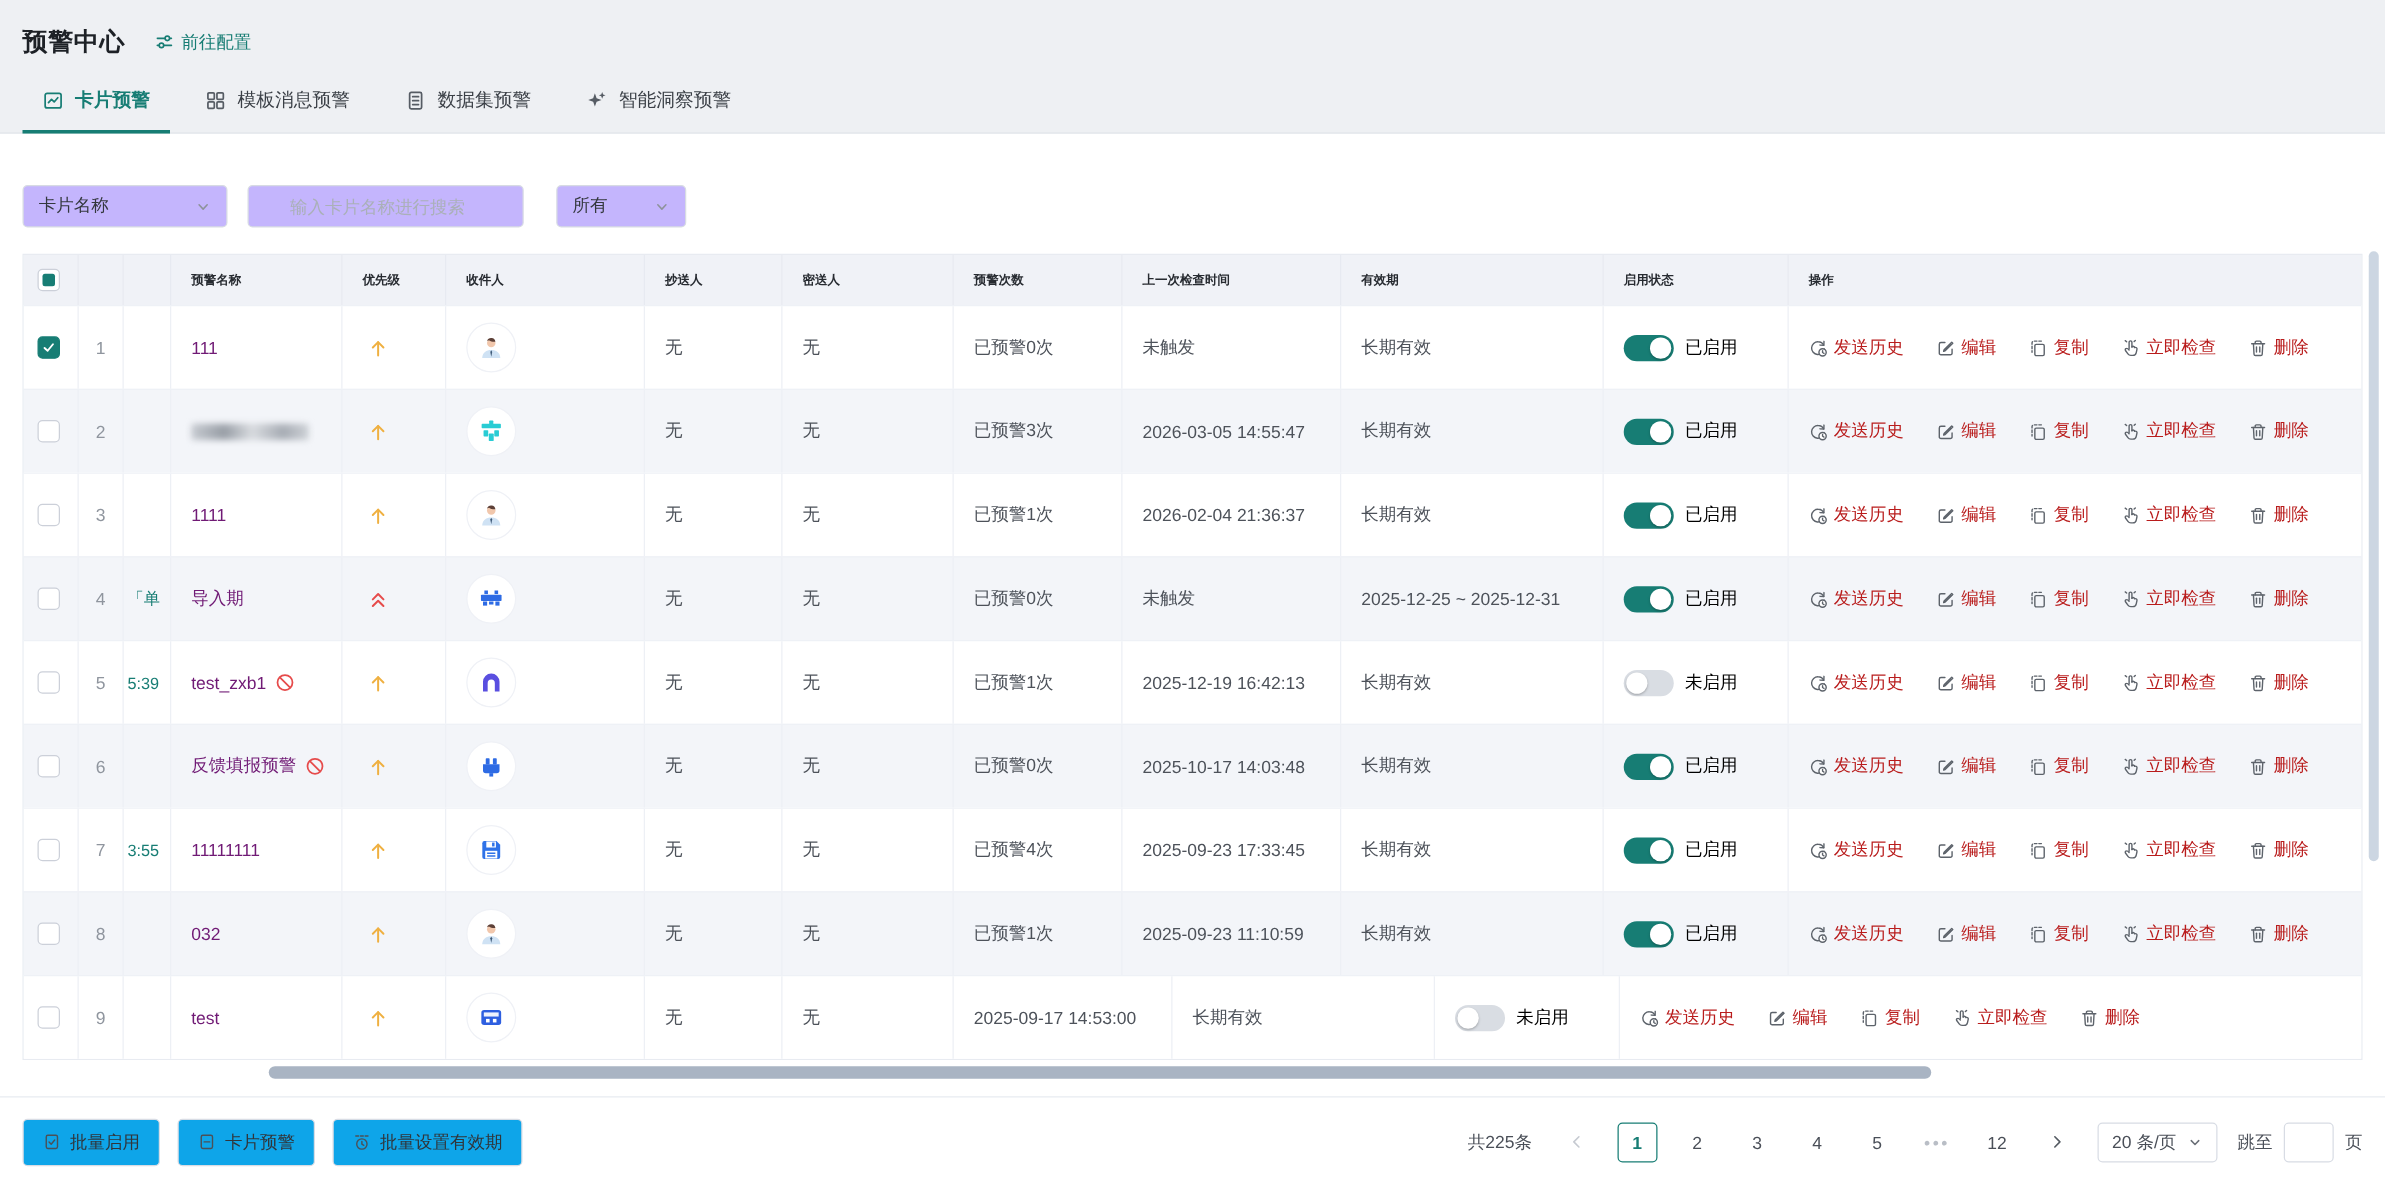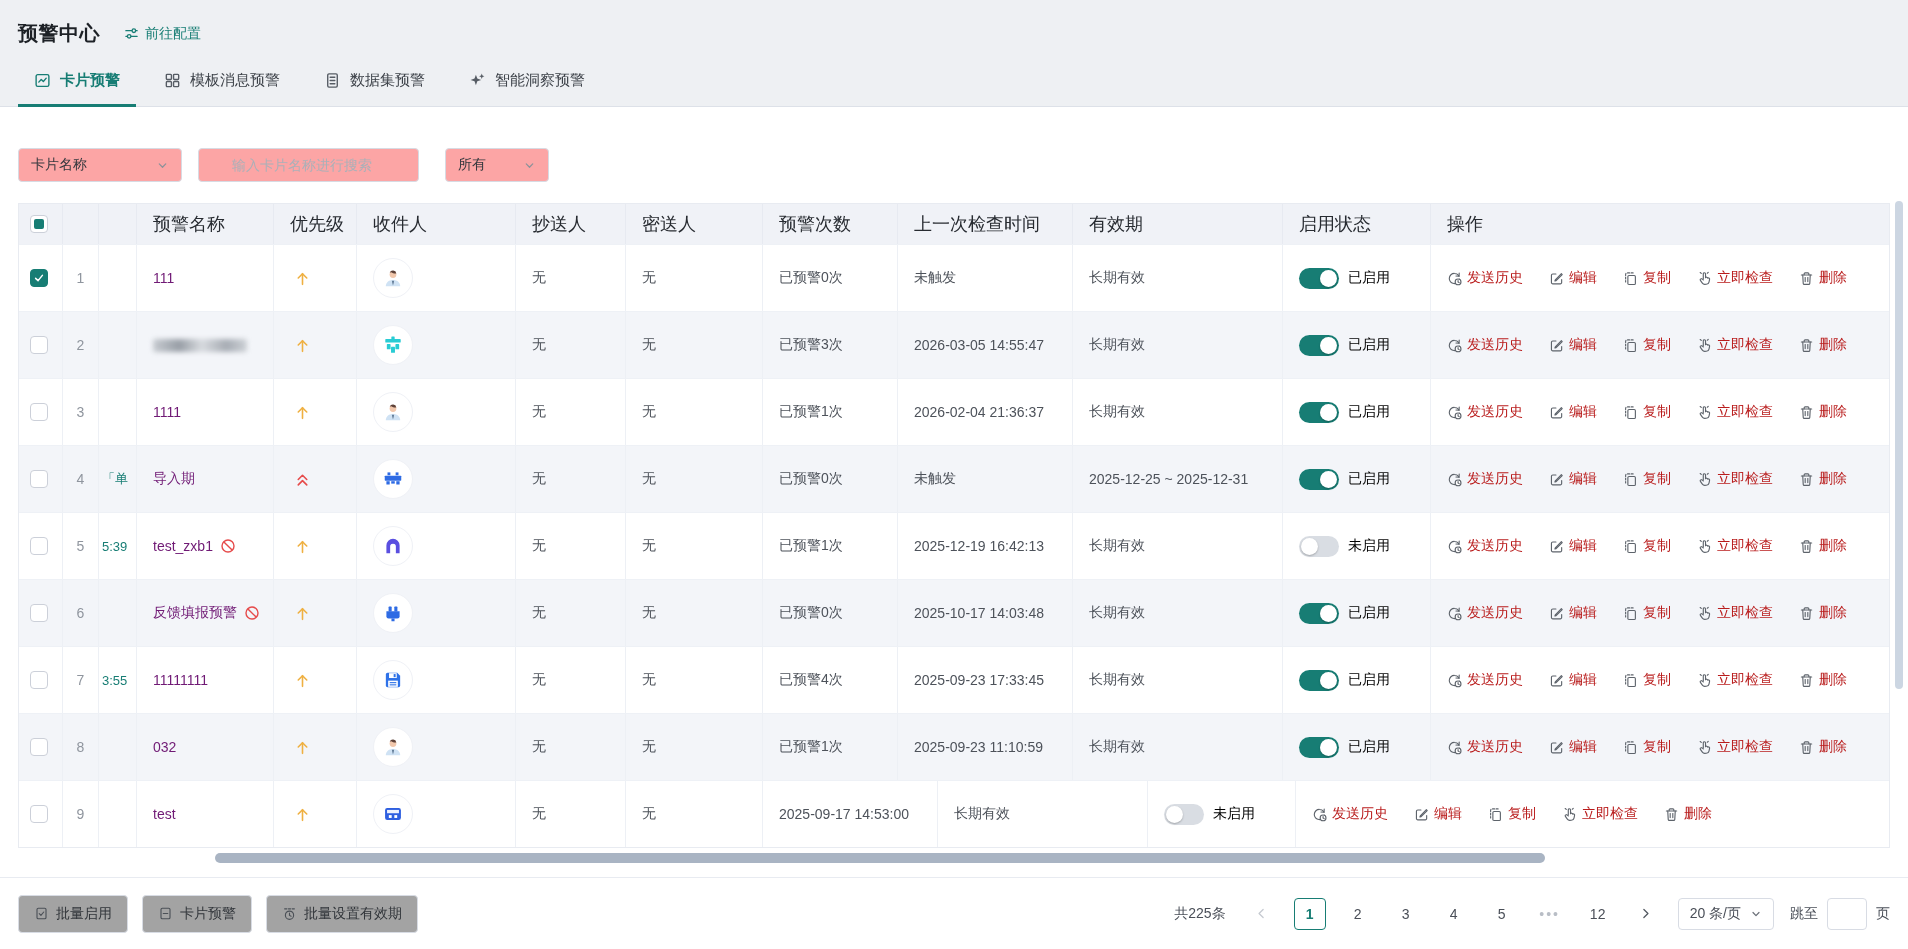--- a/index.html
+++ b/index.html
@@ -18,33 +18,33 @@
   .tab .ic{width:17px;height:17px;color:#565c64}
   .tab.active{color:#177d74;font-weight:600}
   .tab.active .ic{color:#177d74}
   .tab.active::after{content:"";position:absolute;left:0;right:0;bottom:-1px;height:3px;background:#177d74}
 
   
   .panel{flex:1;background:#fff;position:relative}
 
   
   .filters{display:flex;align-items:center;margin:40px 18px 0;height:36px}
-  .f-box{height:34px;border:1px solid #d7dbe3;border-radius:4px;background:#fca5a5;display:flex;align-items:center;font-size:14px;box-sizing:border-box}
+  .f-box{height:34px;border:1px solid #d7dbe3;border-radius:4px;background:#c4b5fd;display:flex;align-items:center;font-size:14px;box-sizing:border-box}
   .f-select{width:164px;justify-content:space-between;padding:0 12px;color:#34383e;cursor:pointer}
   .f-select .ic{width:13px;height:13px;color:#8d929a}
   .f-search{width:221px;margin-left:16px;padding:0 10px;gap:21px}
   .f-search .ic{width:15px;height:15px;color:#aab0b8}
   .f-search input{border:none;outline:none;flex:1;font-size:14px;font-family:inherit;color:#34383e;background:transparent}
   .f-search input::placeholder{color:#aab0b8}
   .f-select2{width:104px;margin-left:26px;justify-content:space-between;padding:0 12px;color:#34383e;cursor:pointer}
   .f-select2 .ic{width:13px;height:13px;color:#8d929a}
 
   
   .table{margin:20px 18px 0;border:1px solid #e8ebf1;box-sizing:border-box}
-  .t-head{display:flex;height:40px;background:#f0f2f7;font-size:18px;font-weight:400;color:#272b31}
+  .t-head{display:flex;height:40px;background:#f0f2f7;font-size:10px;font-weight:700;color:#272b31}
   .t-head .tc{border-right:1px solid #e7eaf1}
   .t-head .tc:last-child{border-right:none}
   .t-row{display:flex;height:66px;background:#fff;border-top:1px solid #eef1f6;font-size:14px;color:#4d525a}
   .t-row.even{background:#f3f5f9}
   .t-row .tc{border-right:1px solid #edf0f5}
   .t-row .tc:last-child{border-right:none}
   .tc{display:flex;align-items:center;padding-left:16px;box-sizing:border-box;overflow:hidden;white-space:nowrap}
   .c0{width:44px;padding-left:11px}
   .c1{width:36px;padding-left:0;justify-content:center;color:#8f959e}
   .c2{width:38px;padding-left:3px}
@@ -84,21 +84,21 @@
   .action{display:flex;align-items:center;gap:5px;color:#b91c1c;cursor:pointer}
   .action .ic{width:15px;height:15px;color:#5d636b}
 
   
   .h-scroll{margin:5px 0 0 215px;width:1330px;height:10px;border-radius:5px;background:#a9b4c3;cursor:pointer}
   .v-scroll{position:absolute;top:94px;right:5px;width:8px;height:488px;border-radius:4px;background:#ccd6e2;cursor:pointer}
 
   
   .footer{position:absolute;left:0;right:0;bottom:0;height:72px;border-top:1px solid #e8ebf1;background:#fff;display:flex;align-items:center;justify-content:space-between;padding:0 18px;box-sizing:border-box}
   .batch{display:flex;align-items:center;gap:14px}
-  .batch-btn{height:38px;border:1px solid #d8dce4;border-radius:4px;background:#a3a3a3;display:flex;align-items:center;gap:7px;padding:0 15px;font-size:14px;color:#31353a;cursor:pointer;font-family:Liberation Mono, monospace}
+  .batch-btn{height:38px;border:1px solid #d8dce4;border-radius:4px;background:#0ea5e9;display:flex;align-items:center;gap:7px;padding:0 15px;font-size:14px;color:#31353a;cursor:pointer;font-family:Liberation Mono, monospace}
   .batch-btn .ic{width:15px;height:15px;color:#4b5057}
   .pg{display:flex;align-items:center;gap:16px;font-size:14px;color:#4a4f58}
   .pg-total{margin-right:4px}
   .pg-arrow{width:32px;height:32px;display:flex;align-items:center;justify-content:center;cursor:pointer}
   .pg-arrow .ic{width:13px;height:13px}
   .pg-arrow.prev{color:#c6cad1}
   .pg-arrow.next{color:#545a62}
   .pg-num{min-width:32px;height:32px;display:flex;align-items:center;justify-content:center;border-radius:4px;cursor:pointer;box-sizing:border-box}
   .pg-num.active{border:1px solid #177d74;color:#177d74;font-weight:700;background:#fff}
   .pg-dots{color:#b9bec6;min-width:32px;text-align:center;letter-spacing:2px;cursor:pointer}

